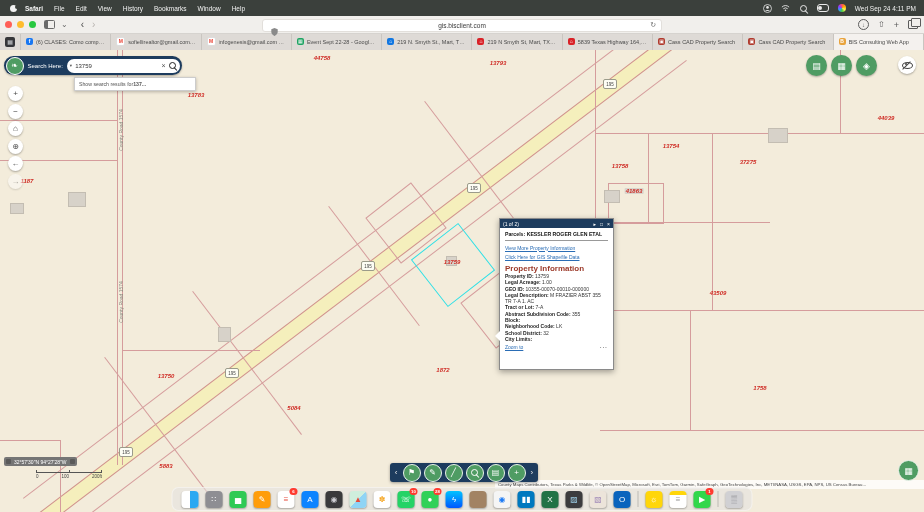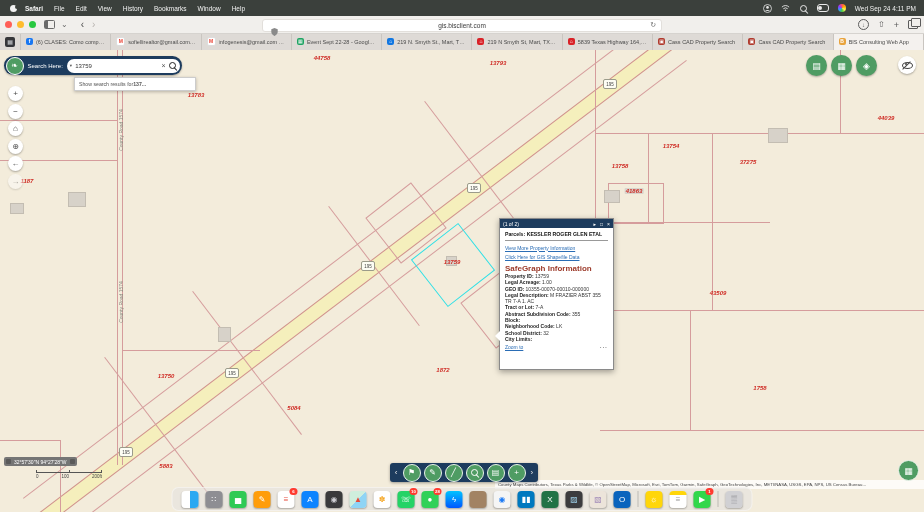--- a/index.html
+++ b/index.html
@@ -285,21 +285,21 @@
         <span class="pager">(1 of 2)</span>
         <span class="pbtn">▸</span>
         <span class="pbtn">□</span>
         <span class="pbtn">×</span>
       </div>
       <div class="pbody">
         <div class="ptitle">Parcels: KESSLER ROGER GLEN ETAL</div>
         <hr>
         <div class="plink">View More Property Information</div>
         <div class="plink">Click Here for GIS Shapefile Data</div>
-        <div class="pheading">SafeGraph Information</div>
+        <div class="pheading">Property Information</div>
         <div id="pfields">
             <div class="pfield"><b>Property ID:</b> 13759</div>
             <div class="pfield"><b>Legal Acreage:</b> 1.00</div>
             <div class="pfield"><b>GEO ID:</b> 10355-00070-00010-000000</div>
             <div class="pfield"><b>Legal Description:</b> M FRAZIER ABST 355 TR 7-A 1. AC</div>
             <div class="pfield"><b>Tract or Lot:</b> 7-A</div>
             <div class="pfield"><b>Abstract Subdivision Code:</b> 355</div>
             <div class="pfield"><b>Block:</b> </div>
             <div class="pfield"><b>Neighborhood Code:</b> LK</div>
             <div class="pfield"><b>School District:</b> 32</div>

